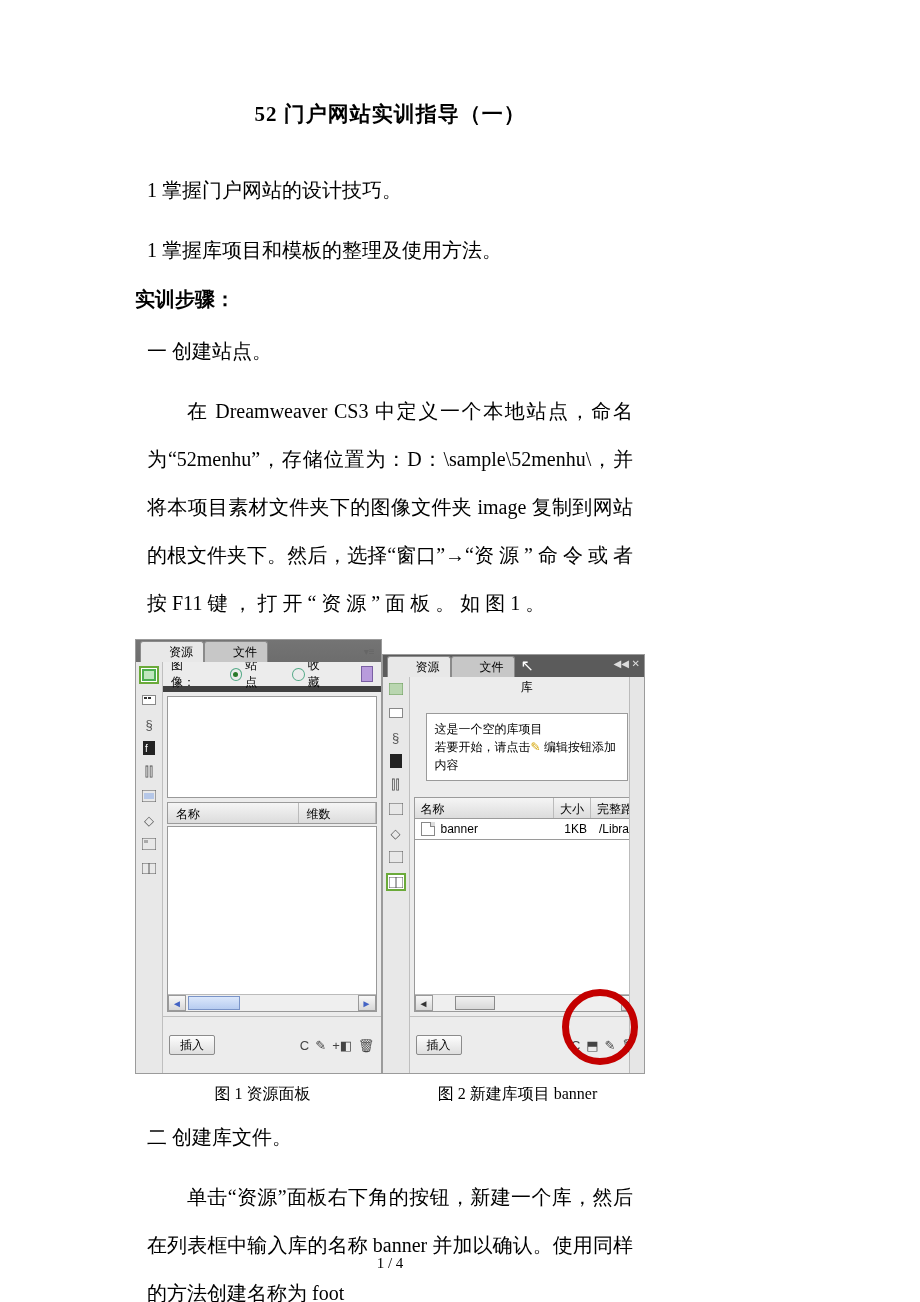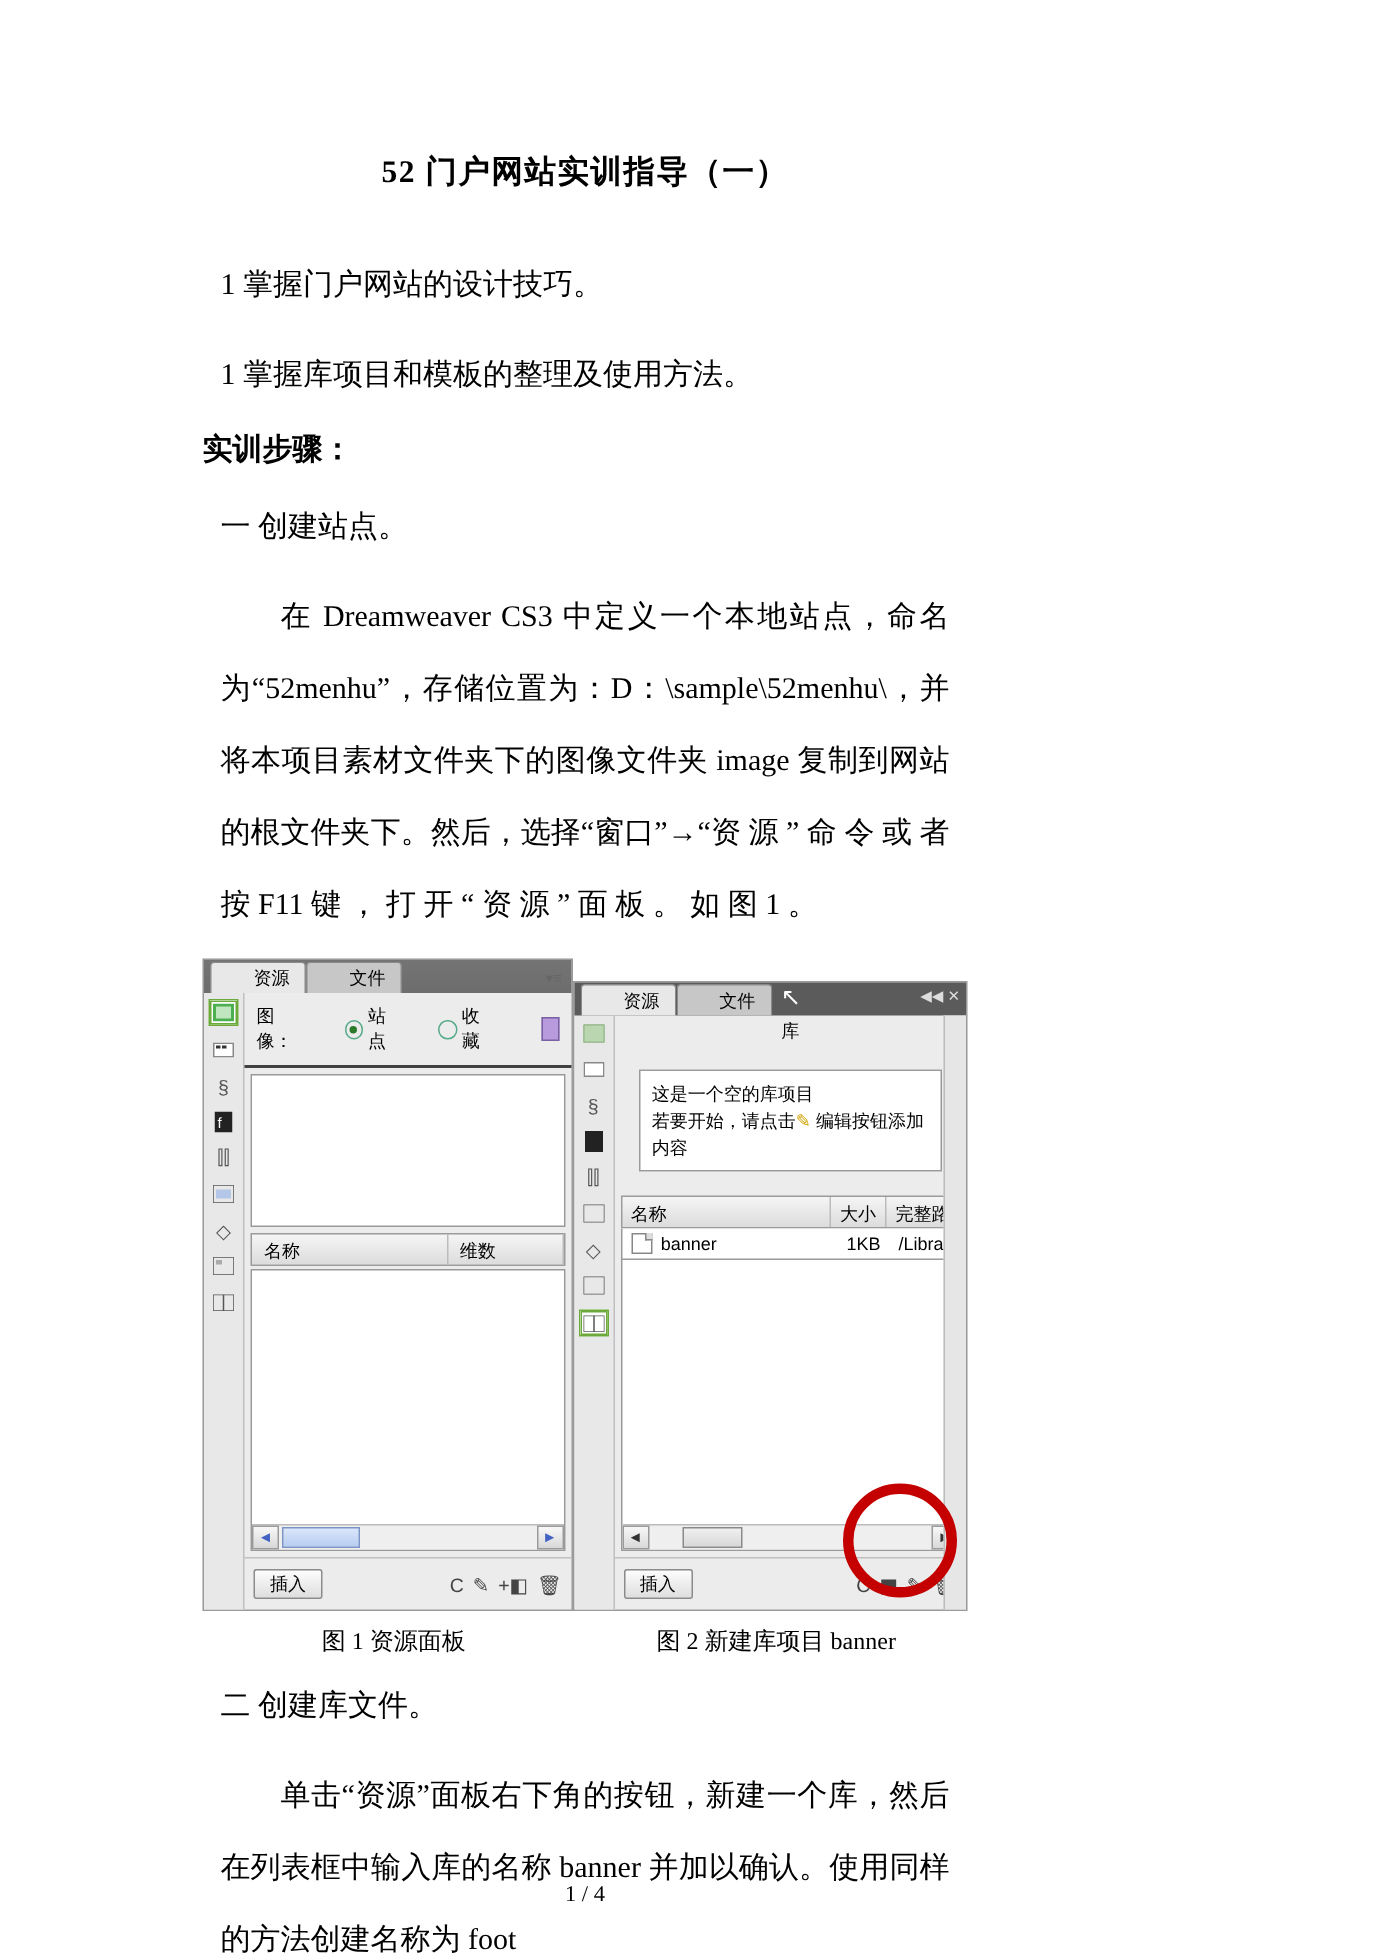--- a/index.html
+++ b/index.html
@@ -89,38 +89,38 @@
   .sb-ico {
     width:18px; height:16px;
     display:flex; align-items:center; justify-content:center;
     font-size:13px; color:#555;
   }
   .sb-ico.sel { background:#fff; border:1px solid #6baa3a; box-shadow:0 0 0 1px #6baa3a inset; }
   .sb-ico svg{display:block;}
   .content1 { flex:1; display:flex; flex-direction:column; }
   .filterbar {
     height:24px; display:flex; align-items:center; justify-content:center;
-    gap:24px; border-bottom:2px solid #404040; font-size:12px;
-    padding: 12px 8px;
+    gap:24px; border-bottom:6px solid #404040; font-size:12px;
+    padding: 0 8px;
   }
   .radio { display:inline-flex; align-items:center; gap:3px;}
   .radio .r { width:11px;height:11px;border:1px solid #5a8; border-radius:50%; display:inline-flex;align-items:center;justify-content:center;}
   .radio .r.on::after{content:'';width:5px;height:5px;background:#2a7a2a;border-radius:50%;}
   .bookmark { width:10px;height:14px;background:#b89bdc;border:1px solid #7a5fa3; margin-left:6px;}
   .white-area { flex:1; background:#fff; border:1px solid #999; margin:4px; min-height:60px;}
   .white-area.small{min-height:100px; flex:0 0 100px;}
   .colhead { height:20px; background:linear-gradient(#f5f5f5,#dcdcdc); border:1px solid #9b9b9b; margin:0 4px; display:flex; }
   .colhead .c { padding:3px 8px; border-right:1px solid #bbb; font-size:12px;}
   .listarea { flex:1; background:#fff; border:1px solid #999; margin:2px 4px 4px 4px; position:relative;}
   .hscroll { height:16px; background:#efefef; border-top:1px solid #bbb; position:absolute; bottom:0; left:0; right:0; display:flex; align-items:center;}
   .hscroll .arrow{ width:16px;height:14px;background:linear-gradient(#f8f8f8,#d8d8d8);border:1px solid #9a9a9a;display:flex;align-items:center;justify-content:center;font-size:10px;color:#4363c4;}
   .hscroll .thumb{ width:50px;height:12px;background:linear-gradient(#dbe7fb,#b7ccf0);border:1px solid #7a94c8;margin-left:2px;}
   .footer {
     height:26px; border-top:1px solid #bfbfbf;
-    display:flex; align-items:center; padding:4px 6px; gap:6px;
+    display:flex; align-items:center; padding:15px 6px; gap:6px;
   }
   .btn {
     height:18px; padding:0 10px;
     background:linear-gradient(#fdfdfd,#dedede);
     border:1px solid #8b8b8b; border-radius:2px;
     font-size:12px; display:flex;align-items:center;
   }
   .mini-icons { margin-left:auto; display:flex; gap:6px; font-size:13px; color:#444;}
   
   .p2-title { text-align:center; height:20px; line-height:20px; font-size:12px; background:#ececec;}

